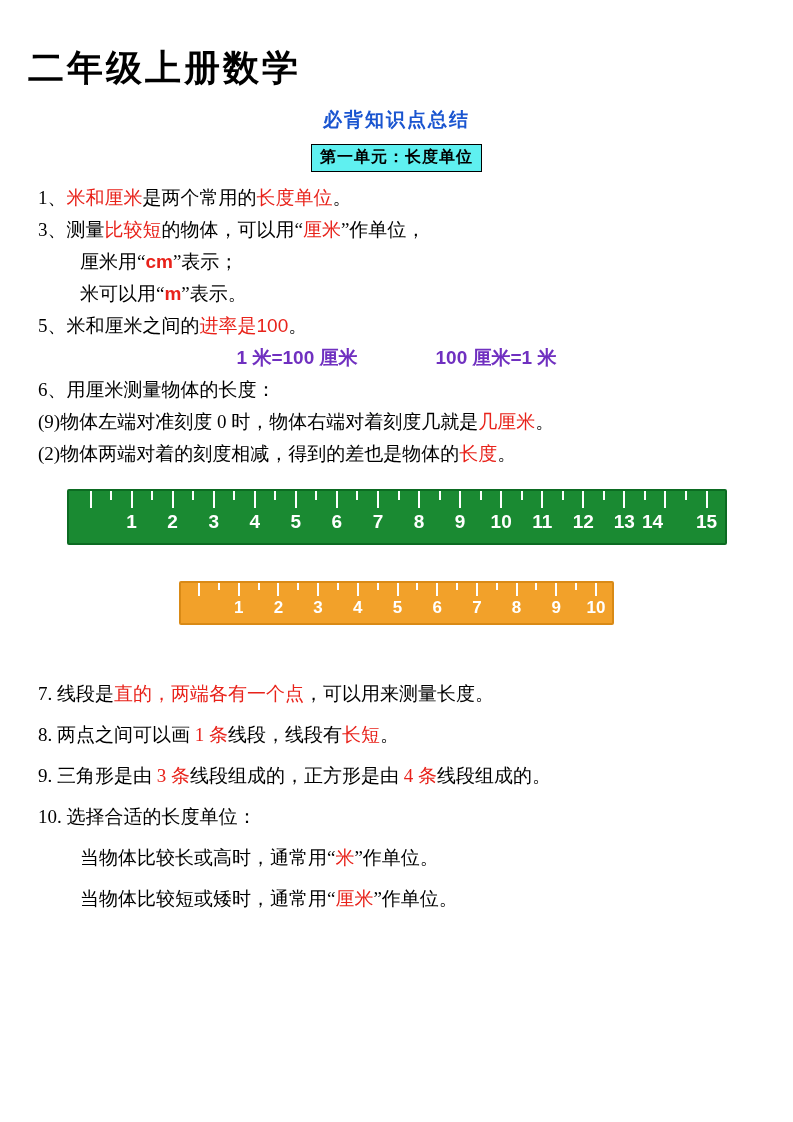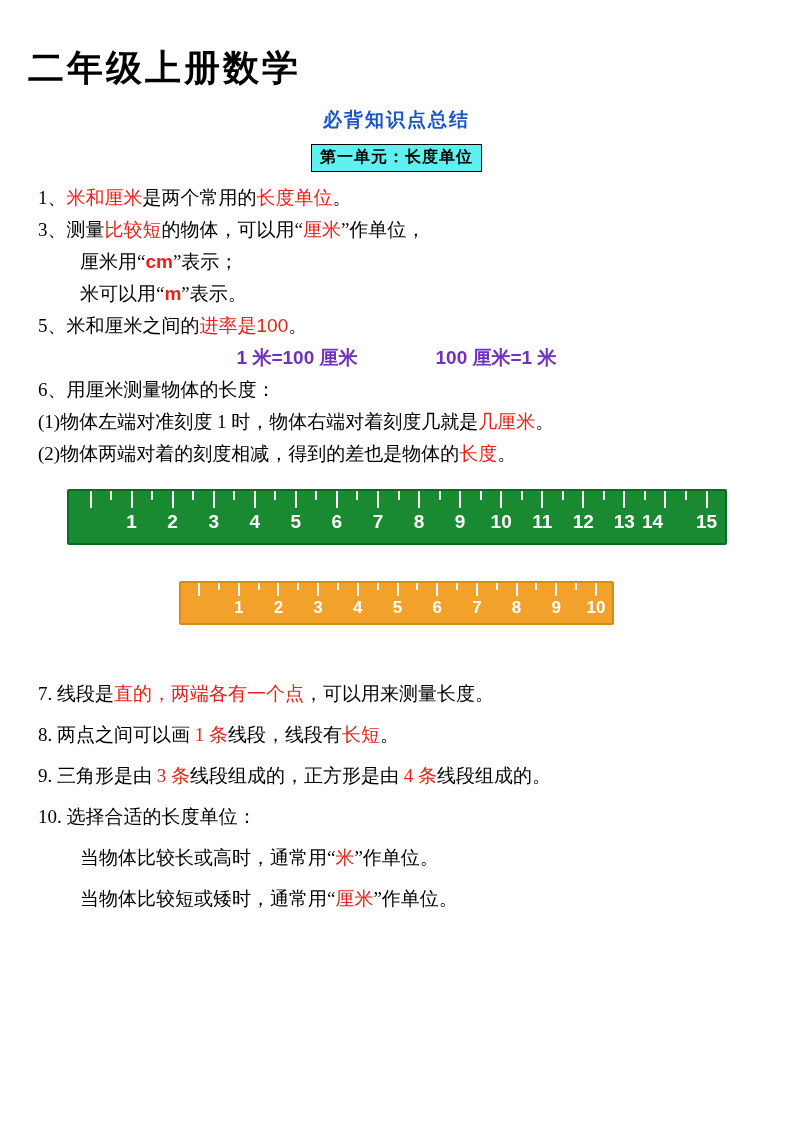--- a/index.html
+++ b/index.html
@@ -176,21 +176,21 @@
     </div>
 
     <div class="line center-eq">
       <span class="eq first">1 米=100 厘米</span><span class="eq">100 厘米=1 米</span>
     </div>
 
     <div class="line">
       <span>6、用厘米测量物体的长度：</span>
     </div>
     <div class="line">
-      <span>(1)物体左端对准刻度 1 时，物体右端对着刻度几就是</span><span class="red">几厘米</span><span>。</span>
+      <span>(9)物体左端对准刻度 0 时，物体右端对着刻度几就是</span><span class="red">几厘米</span><span>。</span>
     </div>
     <div class="line">
       <span>(2)物体两端对着的刻度相减，得到的差也是物体的</span><span class="red">长度</span><span>。</span>
     </div>
 
   </div>
 
   <div class="rulers">
     <div class="ruler ruler-green" id="ruler-green">
         <div class="tick major" style="left: 21px;"></div>

